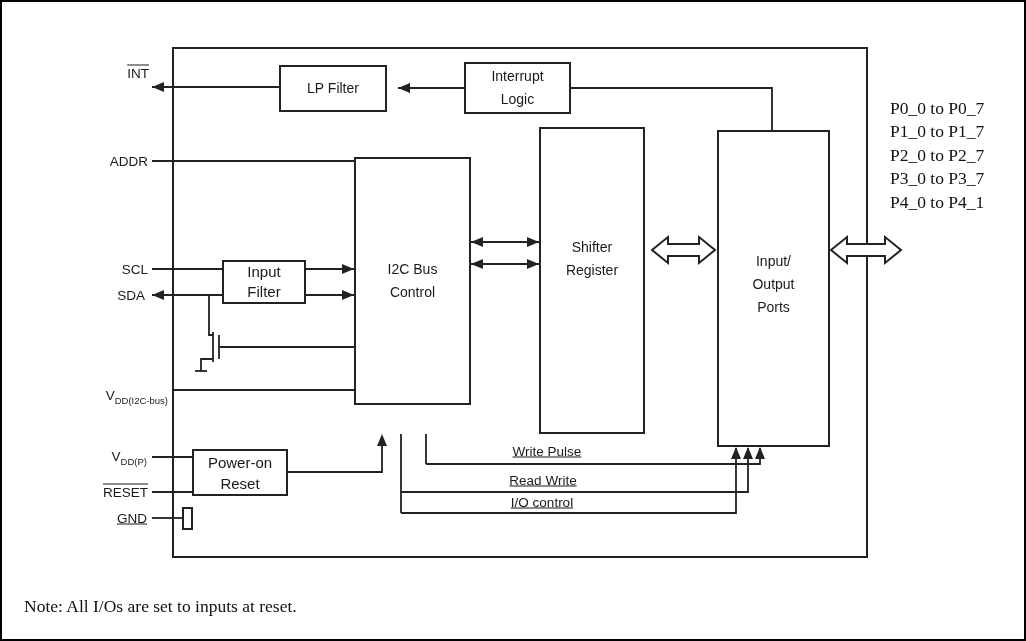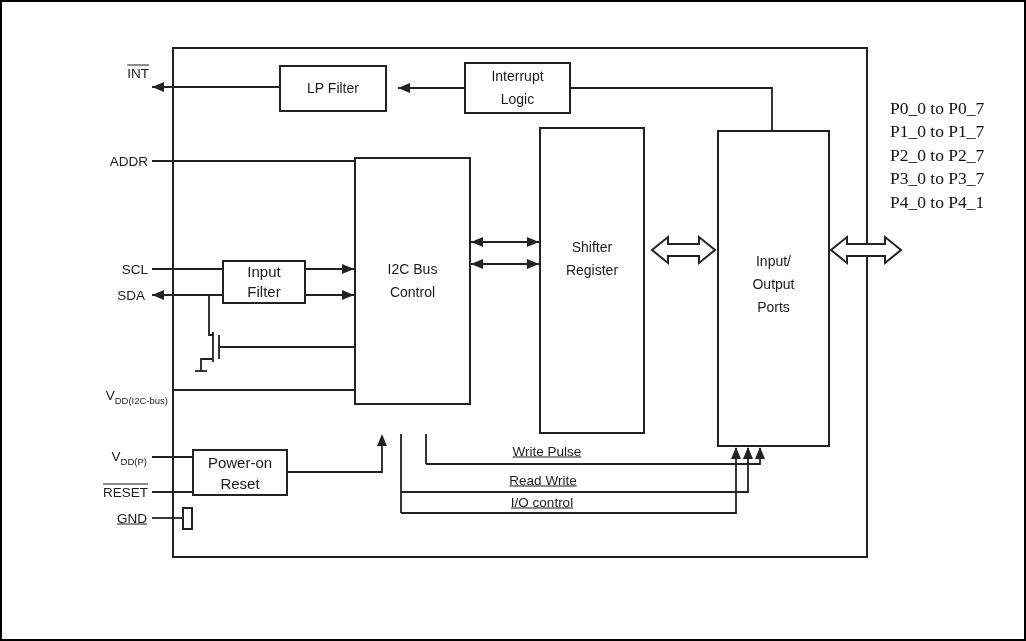--- a/index.html
+++ b/index.html
@@ -142,14 +142,15 @@
   <div class="sig" style="left:540px;top:500px;">I/O control</div>
 
   <div class="port-ranges">
     <div class="port-range">P0_0 to P0_7</div>
     <div class="port-range">P1_0 to P1_7</div>
     <div class="port-range">P2_0 to P2_7</div>
     <div class="port-range">P3_0 to P3_7</div>
     <div class="port-range">P4_0 to P4_1</div>
   </div>
 
+  <div class="note">Note: All I/Os are set to inputs at reset.</div>
 
 </div>
 
 </body></html>

